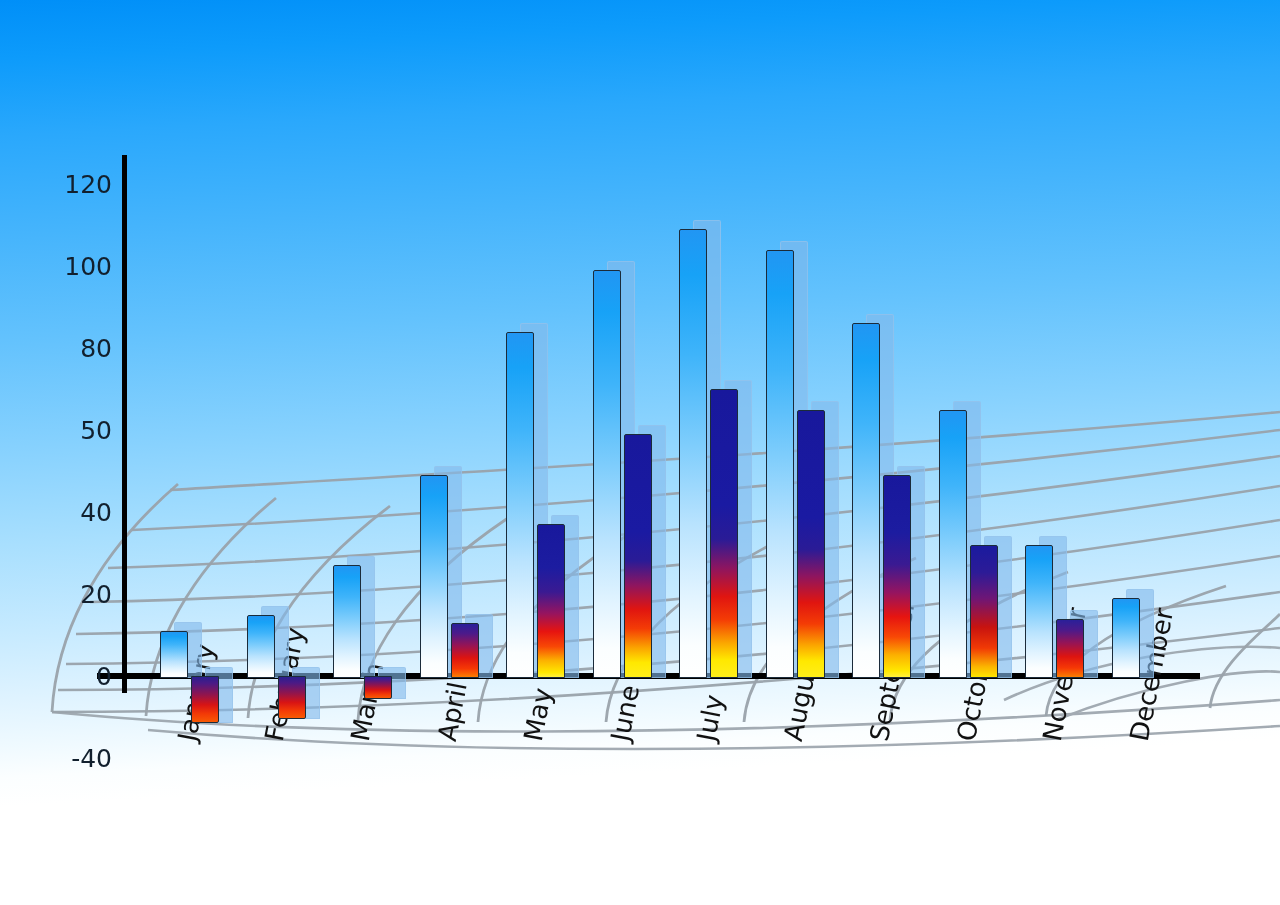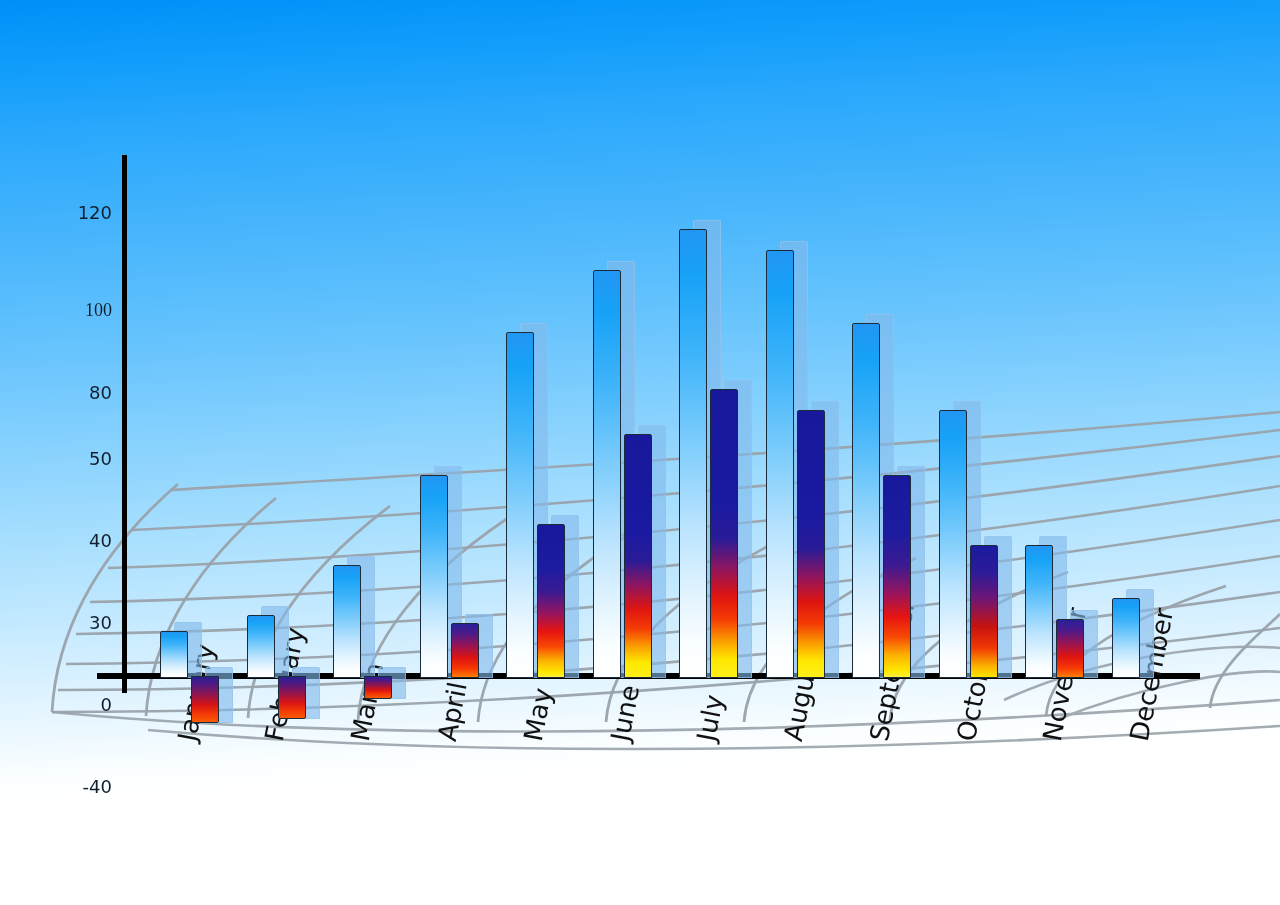--- a/index.html
+++ b/index.html
@@ -63,25 +63,24 @@
     top: 673px;
     width: 1103px;
     height: 6px;
     background: #000;
   }
 
   .y-tick-label {
     position: absolute;
     right: 0;
     transform: translateY(-50%);
-    font-size: 18px;
+    font-size: 25px;
     color: #12202e;
     letter-spacing: 0px;
     white-space: nowrap;
-    margin-top: 28px;
   }
   .y-tick-wrap {
     position: absolute;
     left: 0;
     width: 112px;
     height: 0;
     text-align: right;
   }
 
   .bar {
@@ -172,33 +171,33 @@
   <div id="plot-area">
 
     <div class="axis-y-line"></div>
     <div class="axis-x-line"></div>
 
     <div id="y-ticks">
         <div class="y-tick-wrap" style="top: 184px;">
           <span class="y-tick-label" style="top: 0px;">120</span>
         </div>
         <div class="y-tick-wrap" style="top: 266px;">
-          <span class="y-tick-label" style="top: 16px; font-family: Liberation Serif, serif;">100</span>
+          <span class="y-tick-label" style="top: 0px;">100</span>
         </div>
         <div class="y-tick-wrap" style="top: 348px;">
-          <span class="y-tick-label" style="top: 16px;">80</span>
+          <span class="y-tick-label" style="top: 0px;">80</span>
         </div>
         <div class="y-tick-wrap" style="top: 430px;">
           <span class="y-tick-label" style="top: 0px;">50</span>
         </div>
         <div class="y-tick-wrap" style="top: 512px;">
           <span class="y-tick-label" style="top: 0px; text-align: right;">40</span>
         </div>
         <div class="y-tick-wrap" style="top: 594px;">
-          <span class="y-tick-label" style="top: 0px;">30</span>
+          <span class="y-tick-label" style="top: 0px;">20</span>
         </div>
         <div class="y-tick-wrap" style="top: 676px;">
           <span class="y-tick-label" style="top: 0px;">0</span>
         </div>
         <div class="y-tick-wrap" style="top: 758px;">
           <span class="y-tick-label" style="top: 0px;">-40</span>
         </div>
       </div>
     <div id="bars">
         <div class="bar-shadow" style="left: 174px; top: 621.9px; width: 26px; height: 54.1px;"></div>

